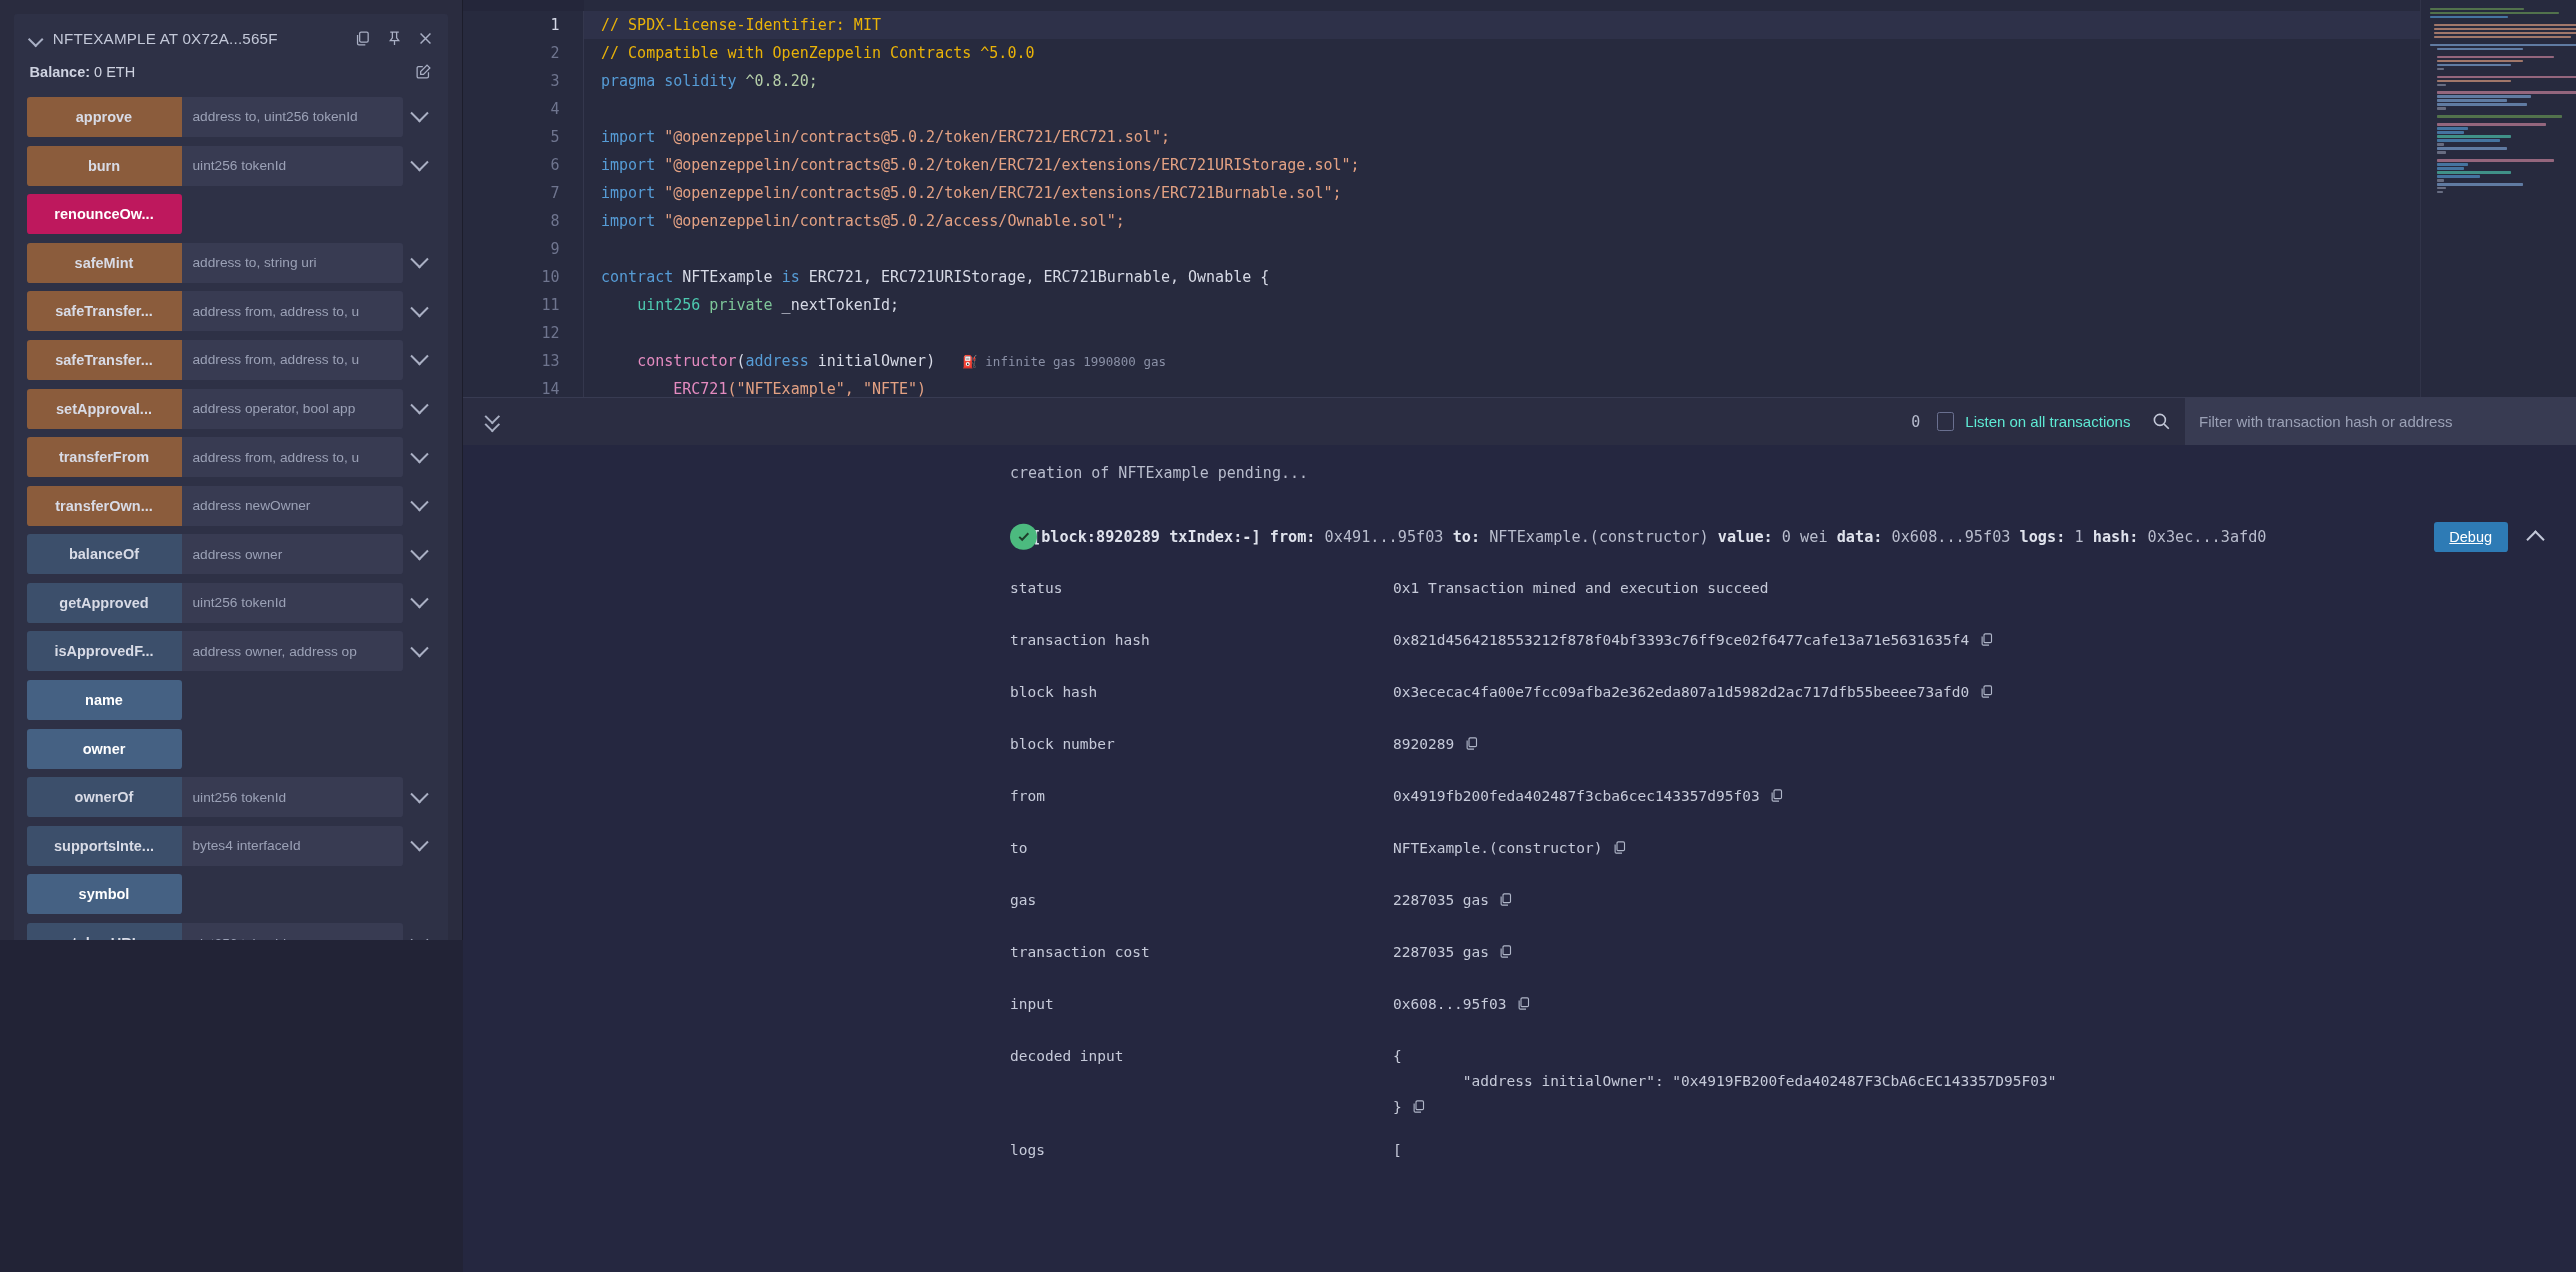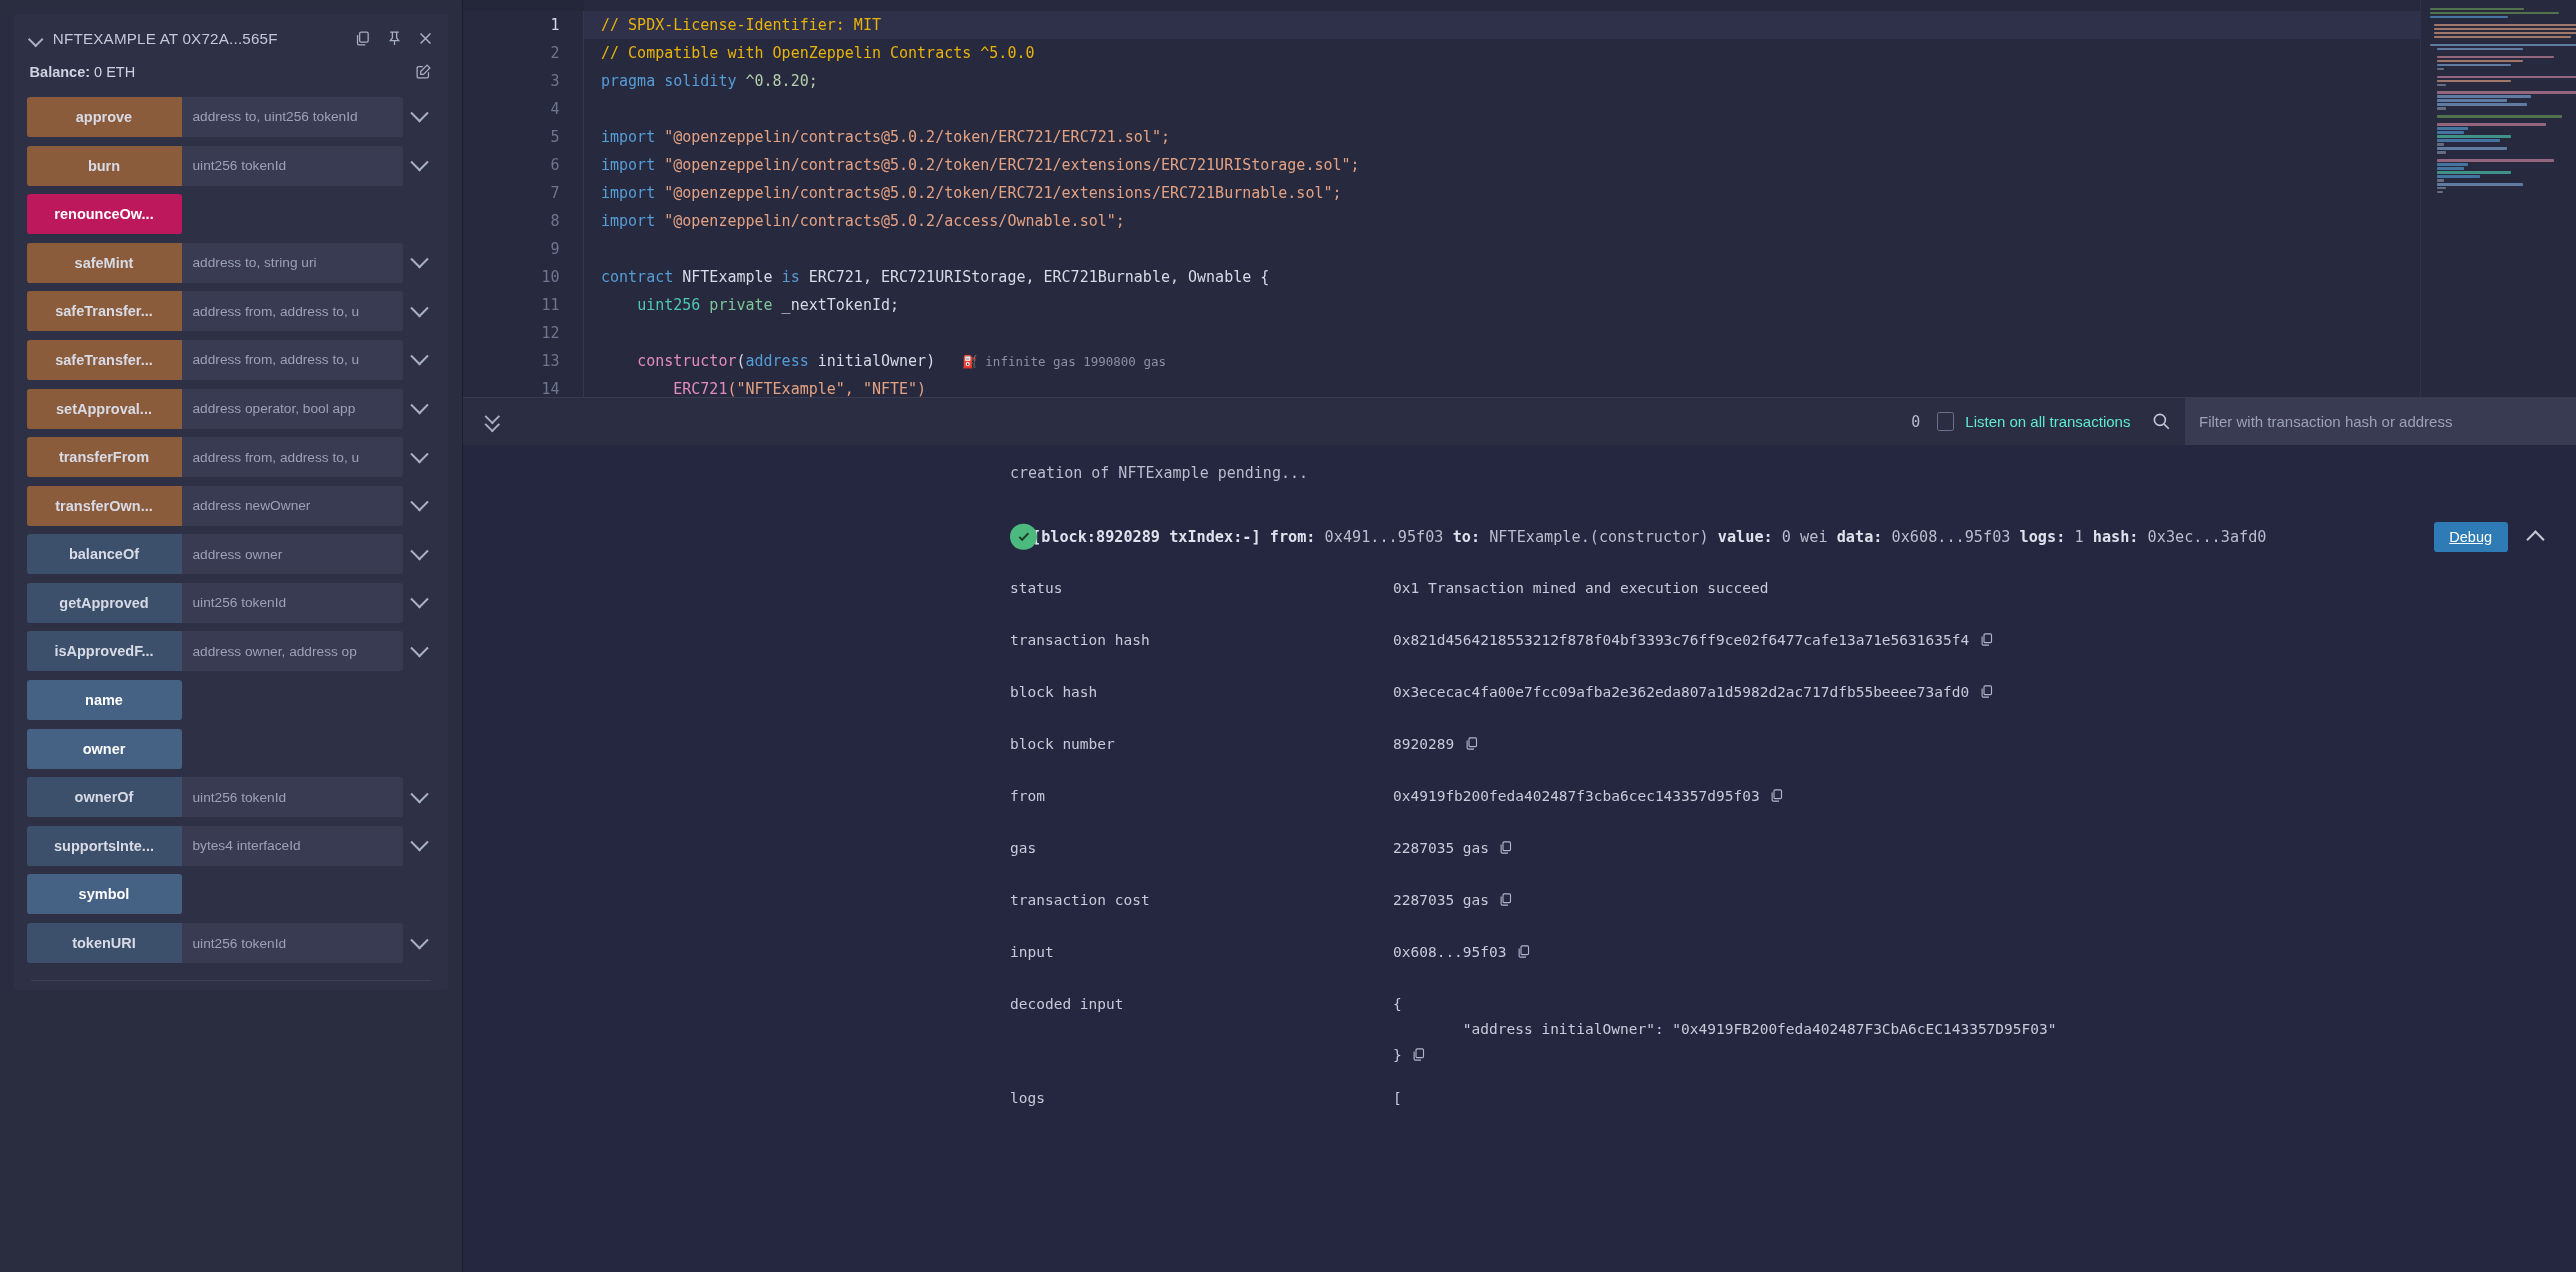--- a/index.html
+++ b/index.html
@@ -6,21 +6,21 @@
   html, body {
     width: 2576px; height: 1272px;
     background: #222336;
     font-family: "Liberation Sans", sans-serif;
     overflow: hidden;
   }
   .app { display: flex; width: 2576px; height: 1272px; }
 
   
   .sidebar {
-    width: 463px; height: 1272px;
+    width: 463px; height: 940px;
     background: #2a2c3f;
     border-right: 1.6px solid #1c1d2b;
     position: relative;
     overflow: hidden;
     flex: 0 0 463px;
   }
   .udapp-card {
     margin: 14px 14px 0 14px;
     background: #2e3146;
     border-radius: 3.1px;
@@ -513,20 +513,27 @@
                 </svg></span></div>
           </div>
           <div class="detail">
             <div class="k mono">from</div>
             <div class="v mono"><span>0x4919fb200feda402487f3cba6cec143357d95f03</span><span class="copy-ico"><svg width="15" height="15" viewBox="0 0 24 24" fill="none" stroke="currentColor" stroke-width="1.8">
                   <rect x="8" y="3" width="12" height="14" rx="2"></rect>
                   <path d="M5 7v12a2 2 0 0 0 2 2h9"></path>
                 </svg></span></div>
           </div>
           <div class="detail">
+            <div class="k mono">to</div>
+            <div class="v mono"><span>NFTExample.(constructor)</span><span class="copy-ico"><svg width="15" height="15" viewBox="0 0 24 24" fill="none" stroke="currentColor" stroke-width="1.8">
+                  <rect x="8" y="3" width="12" height="14" rx="2"></rect>
+                  <path d="M5 7v12a2 2 0 0 0 2 2h9"></path>
+                </svg></span></div>
+          </div>
+          <div class="detail">
             <div class="k mono">gas</div>
             <div class="v mono"><span>2287035 gas</span><span class="copy-ico"><svg width="15" height="15" viewBox="0 0 24 24" fill="none" stroke="currentColor" stroke-width="1.8">
                   <rect x="8" y="3" width="12" height="14" rx="2"></rect>
                   <path d="M5 7v12a2 2 0 0 0 2 2h9"></path>
                 </svg></span></div>
           </div>
           <div class="detail">
             <div class="k mono">transaction cost</div>
             <div class="v mono"><span>2287035 gas</span><span class="copy-ico"><svg width="15" height="15" viewBox="0 0 24 24" fill="none" stroke="currentColor" stroke-width="1.8">
                   <rect x="8" y="3" width="12" height="14" rx="2"></rect>

